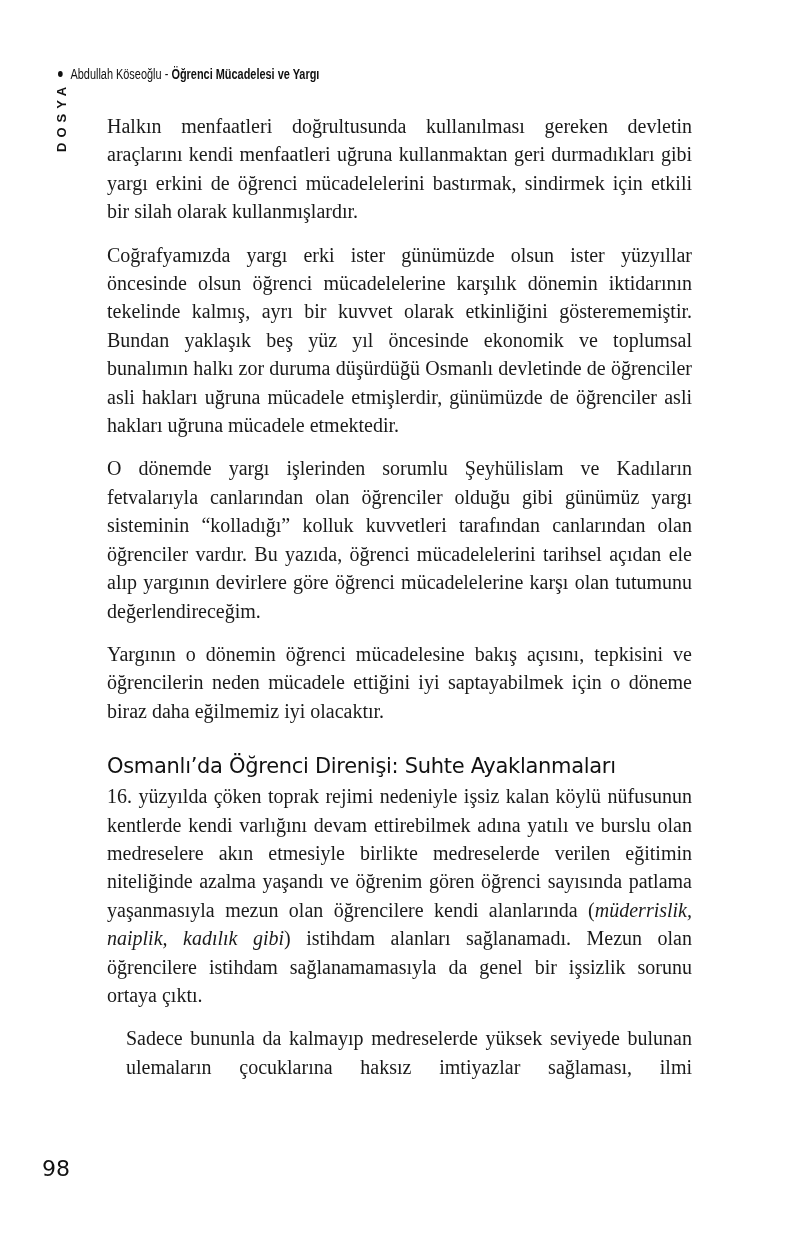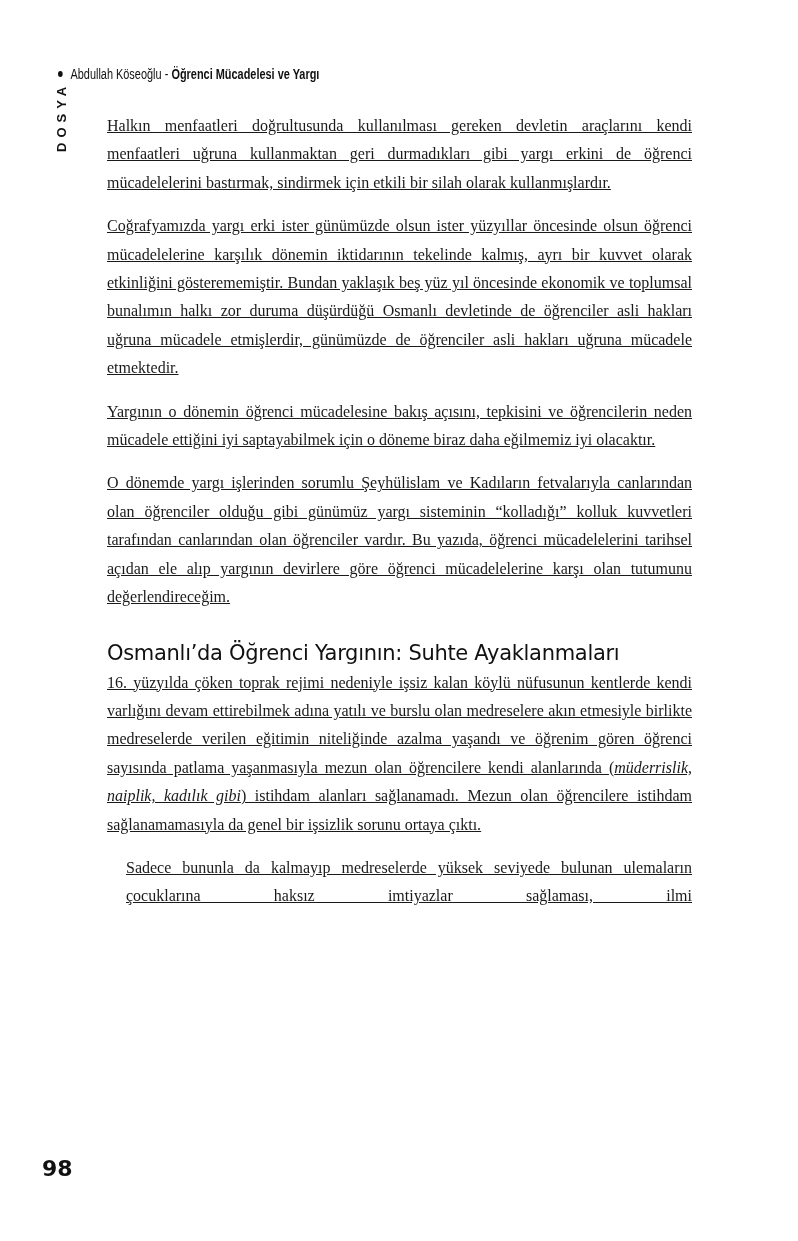--- a/index.html
+++ b/index.html
@@ -55,64 +55,63 @@
     }
 
     .content {
       position: absolute;
       left: 107px;
       top: 112px;
       width: 585px;
     }
     .content p {
       font-family: "Liberation Serif", serif;
-      font-size: 16px;
+      font-size: 20px;
       line-height: 28.4px;
       text-align: justify;
       margin: 0 0 15px 0;
       color: #1a1a1a;
       hyphens: manual;
-      text-decoration: underline;
     }
     .content h2 {
       font-family: "DejaVu Sans", sans-serif;
       font-weight: normal;
       font-size: 21px;
       line-height: 28px;
       margin: 27px 0 2px 0;
       color: #111;
       letter-spacing: -0.3px;
       white-space: nowrap;
     }
     .content em { font-style: italic; }
 
     .page-number {
       position: absolute;
       left: 42px;
       top: 1156px;
       font-family: "DejaVu Sans", sans-serif;
       font-size: 22px;
-      font-weight: bold;
+      font-weight: normal;
       color: #111;
     }
   </style>
 </head>
 <body>
 
 <div class="running-header">
   <span class="bullet"></span><span class="author">Abdullah Köseoğlu</span><span class="sep">-</span><span class="title">Öğrenci Mücadelesi ve Yargı</span>
 </div>
 
 <div class="section-label">DOSYA</div>
 
 <div class="content">
   <p>Halkın menfaatleri doğrultusunda kullanılması gereken devletin araçlarını kendi menfaatleri uğruna kullanmaktan geri durmadıkları gibi yargı erkini de öğrenci mücadelelerini bastırmak, sindirmek için etkili bir silah olarak kullanmışlardır.</p>
   <p>Coğrafyamızda yargı erki ister günümüzde olsun ister yüzyıllar öncesinde olsun öğrenci mücadelelerine karşılık dönemin iktidarının tekelinde kalmış, ayrı bir kuvvet olarak etkinliğini gösterememiştir. Bundan yaklaşık beş yüz yıl öncesinde ekonomik ve toplumsal bunalımın halkı zor duruma düşürdüğü Osmanlı devletinde de öğrenciler asli hakları uğruna mücadele etmişlerdir, günümüzde de öğrenciler asli hakları uğruna mücadele etmektedir.</p>
+  <p>O dönemde yargı işlerinden sorumlu Şeyhülislam ve Kadıların fetvalarıyla canlarından olan öğrenciler olduğu gibi günümüz yargı sisteminin “kolladığı” kolluk kuvvetleri tarafından canlarından olan öğrenciler vardır. Bu yazıda, öğrenci mücadelelerini tarihsel açıdan ele alıp yargının devirlere göre öğrenci mücadelelerine karşı olan tutumunu değerlendireceğim.</p>
   <p>Yargının o dönemin öğrenci mücadelesine bakış açısını, tepkisini ve öğrencilerin neden mücadele ettiğini iyi saptayabilmek için o döneme biraz daha eğilmemiz iyi olacaktır.</p>
-  <p>O dönemde yargı işlerinden sorumlu Şeyhülislam ve Kadıların fetvalarıyla canlarından olan öğrenciler olduğu gibi günümüz yargı sisteminin “kolladığı” kolluk kuvvetleri tarafından canlarından olan öğrenciler vardır. Bu yazıda, öğrenci mücadelelerini tarihsel açıdan ele alıp yargının devirlere göre öğrenci mücadelelerine karşı olan tutumunu değerlendireceğim.</p>
 
-  <h2>Osmanlı’da Öğrenci Yargının: Suhte Ayaklanmaları</h2>
+  <h2>Osmanlı’da Öğrenci Direnişi: Suhte Ayaklanmaları</h2>
 
   <p><span>16. yüzyılda çöken toprak rejimi nedeniyle işsiz kalan köylü nüfusunun kentlerde kendi varlığını devam ettirebilmek adına yatılı ve burslu olan medreselere akın etmesiyle birlikte medreselerde verilen eğitimin niteliğinde azalma yaşandı ve öğrenim gören öğrenci sayısında patlama yaşanmasıyla mezun olan öğrencilere kendi alanlarında (</span><em>müderrislik, naiplik, kadılık gibi</em><span>) istihdam alanları sağlanamadı. Mezun olan öğrencilere istihdam sağlanamamasıyla da genel bir işsizlik sorunu ortaya çıktı.</span></p>
   <p style="text-align-last: justify; margin-left: 19px;">Sadece bununla da kalmayıp medreselerde yüksek seviyede bulunan ulemaların çocuklarına haksız imtiyazlar sağlaması, ilmi</p>
 </div>
 
 <div class="page-number">98</div>
 
 </body></html>

